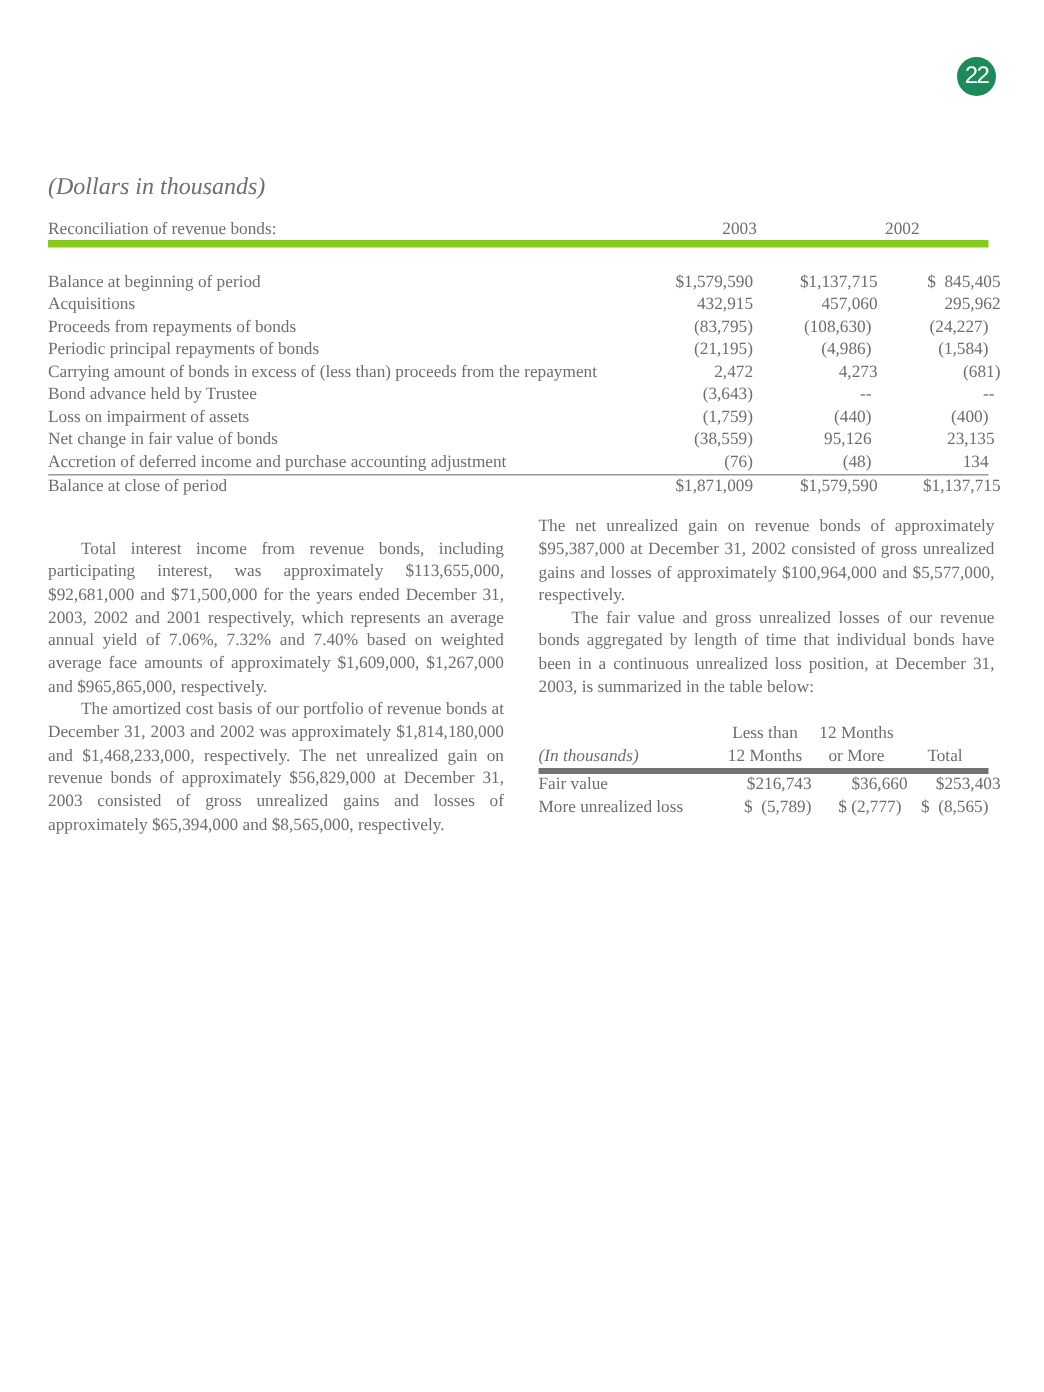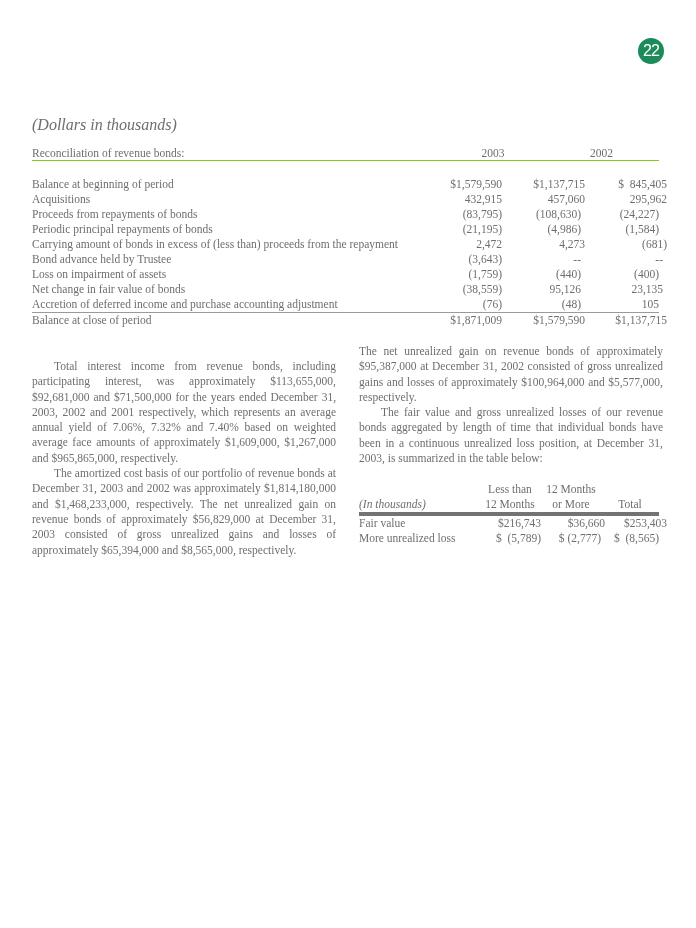--- a/index.html
+++ b/index.html
@@ -25,21 +25,21 @@
   .recon {
     position: absolute; left: 32px; top: 146px; width: 627px;
   }
   .recon-row {
     display: flex; height: 15px; line-height: 15px; white-space: nowrap;
   }
   .recon-row .label { flex: 0 0 392px; }
   .recon-row .c1 { flex: 0 0 78px; text-align: right; }
   .recon-row .c2 { flex: 0 0 79px; text-align: right; }
   .recon-row .c3 { flex: 0 0 78px; text-align: right; }
-  .recon-head { border-bottom: 1px solid #84cc16; height: 14px; margin-bottom: 16px; }
+  .recon-head { border-bottom: 5px solid #84cc16; height: 14px; margin-bottom: 16px; }
   .recon-head .c1 { text-align: center; padding-left: 30px; }
   .recon-head .c2, .recon-head .c3 { text-align: center; padding-left: 30px; }
   .recon-row.rule-below { border-bottom: 1px solid #9a9a9a; }
   .pad-r { padding-right: 4px; }
 
   
   .col {
     position: absolute; top: 344px; width: 304px;
     text-align: justify; line-height: 15.3px; font-size: 11.5px;
   }
@@ -122,21 +122,21 @@
   <div class="recon-row">
     <span class="label">Net change in fair value of bonds</span>
     <span class="c1">(38,559)</span>
     <span class="c2 pad-r">95,126</span>
     <span class="c3 pad-r">23,135</span>
   </div>
   <div class="recon-row rule-below">
     <span class="label">Accretion of deferred income and purchase accounting adjustment</span>
     <span class="c1">(76)</span>
     <span class="c2">(48)</span>
-    <span class="c3 pad-r">105</span>
+    <span class="c3 pad-r">134</span>
   </div>
   <div class="recon-row">
     <span class="label">Balance at close of period</span>
     <span class="c1 pad-r">$1,871,009</span>
     <span class="c2 pad-r">$1,579,590</span>
     <span class="c3 pad-r">$1,137,715</span>
   </div>
 </div>
 
 <div class="col left">

